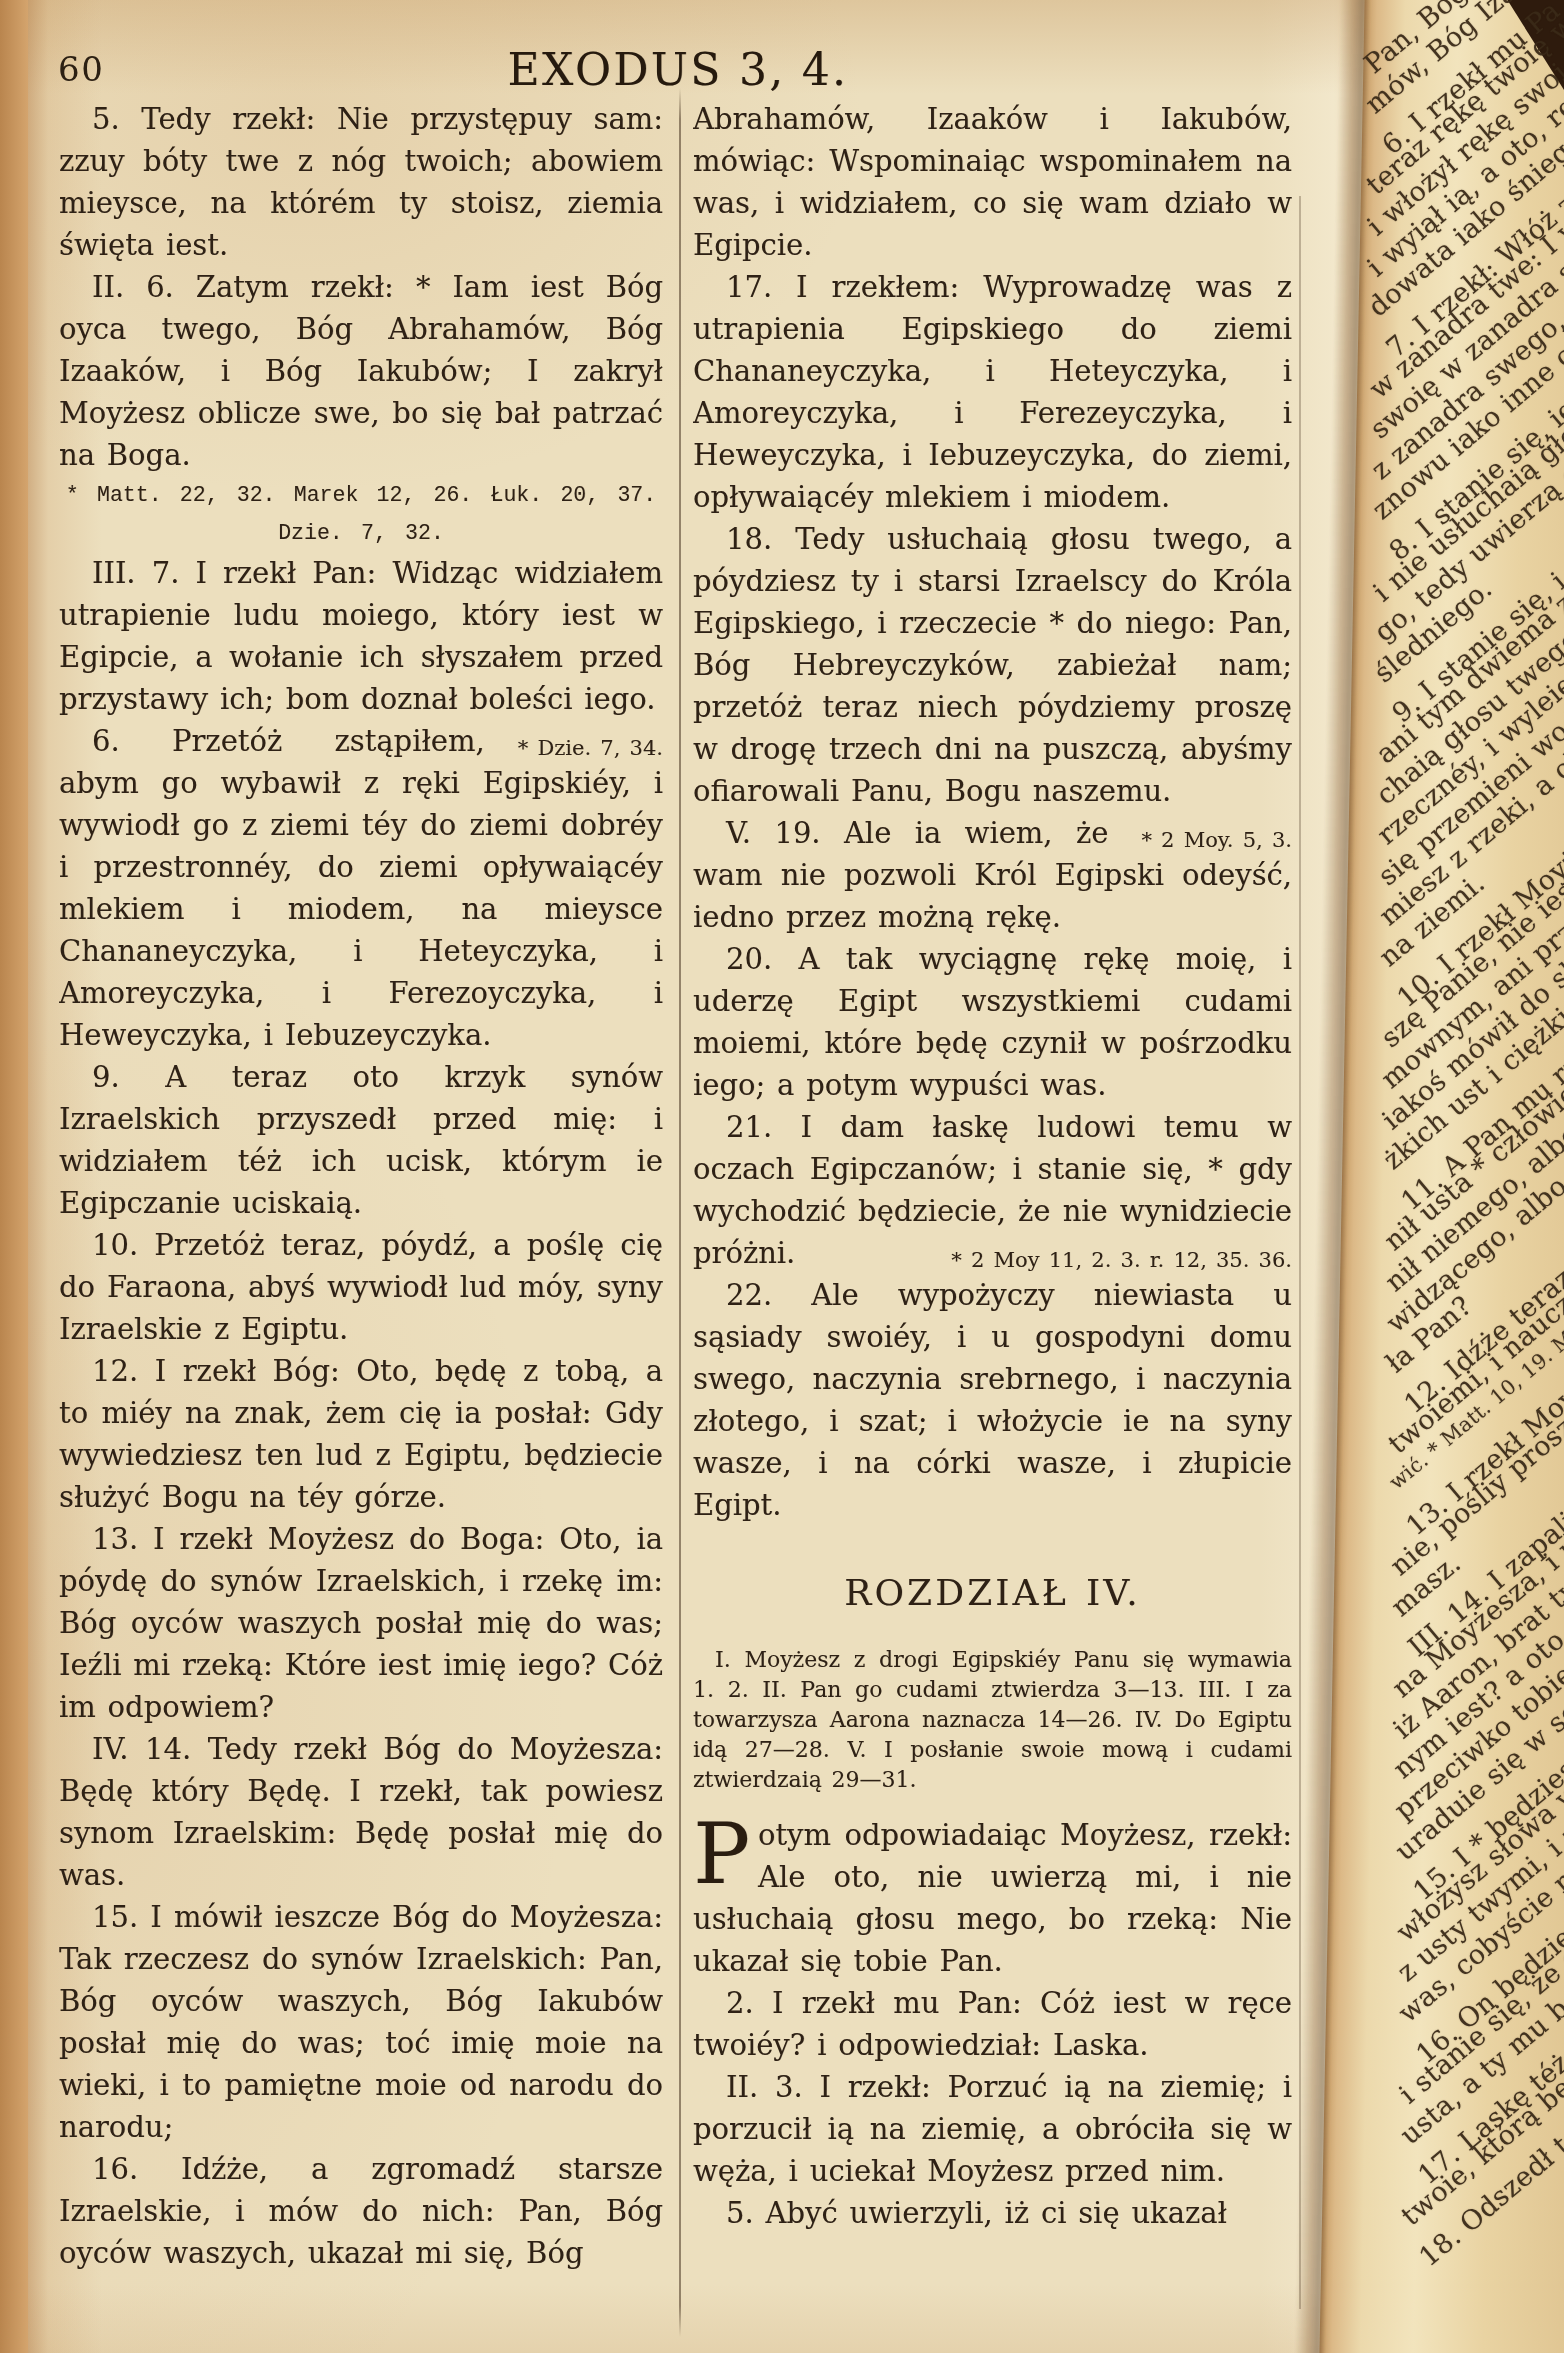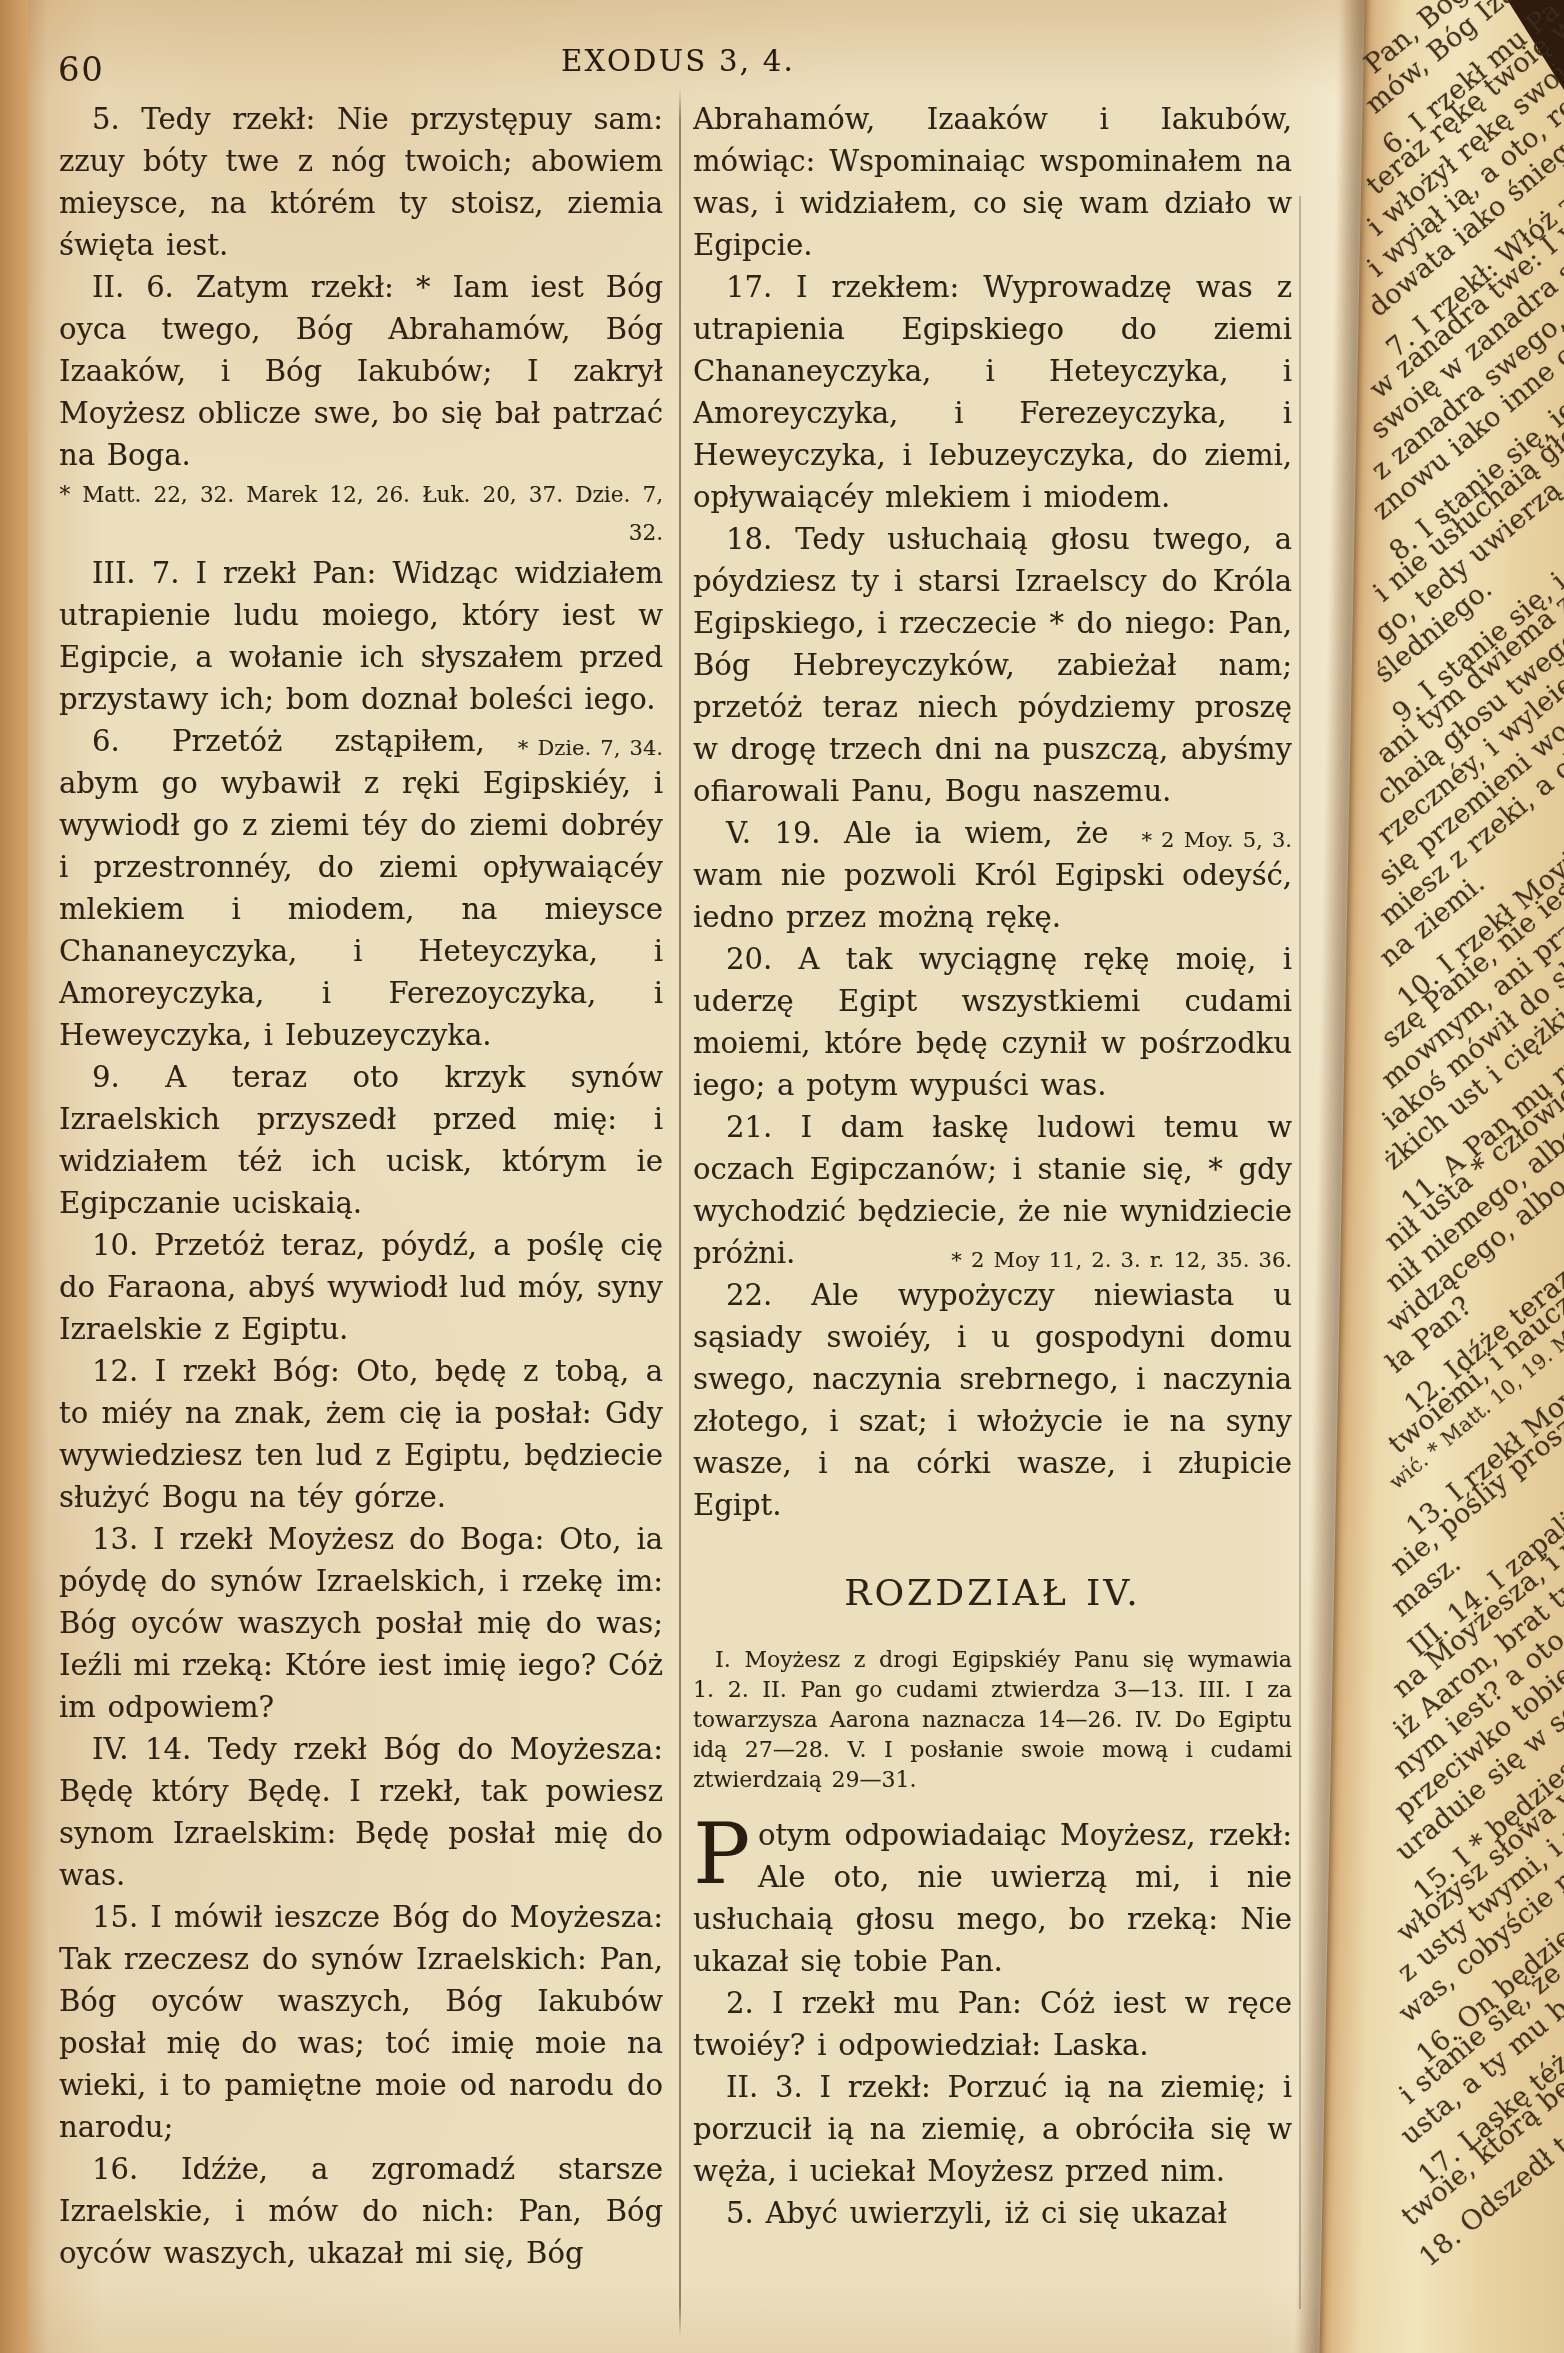--- a/index.html
+++ b/index.html
@@ -38,21 +38,21 @@
     background:#2e1b0d;clip-path:polygon(30% 0,100% 0,100% 100%);
     filter:blur(3.1px);z-index:5;
   }
   
   .page-number{
     position:absolute;left:58px;top:49px;font-size:34px;color:#2c2013;
     letter-spacing:1.6px;z-index:6;
   }
   .running-header{
     position:absolute;left:55px;top:44px;width:1246px;text-align:center;
-    font-size:29px;letter-spacing:2.3px;color:#261a0e;z-index:6;
+    font-size:44px;letter-spacing:2.3px;color:#261a0e;z-index:6;
     text-shadow:0.4px 0.4px 0 rgba(38,26,14,.3);
   }
   
   .column{
     position:absolute;top:86px;height:2261px;overflow:hidden;
     font-size:29px;line-height:42px;color:#2e2115;text-align:justify;
     word-spacing:.09em;z-index:6;
     text-shadow:0.4px 0.4px 0 rgba(46,33,21,.22);
     margin-top:12px;
   }
@@ -61,21 +61,21 @@
   .divider{
     position:absolute;left:679px;top:88px;width:1.6px;height:2249px;z-index:6;
     background:linear-gradient(180deg, rgba(60,40,22,0) 0, rgba(60,40,22,.5) 31px, rgba(60,40,22,.5) calc(100% - 31px), rgba(60,40,22,0) 100%);
   }
   .right-rule{
     position:absolute;left:1299px;top:196px;width:1.6px;height:2113px;z-index:6;
     background:rgba(60,40,22,.28);
   }
   .para{margin:0;text-indent:33px;}
   .para.noindent{text-indent:0;}
-  .para.ref{text-indent:0;text-align:right;font-size:21.5px;line-height:38px;word-spacing:.25em;}
+  .para.ref{text-indent:0;text-align:center;font-size:21.5px;line-height:38px;word-spacing:.25em;font-family:Liberation Mono, monospace;}
   .para.heading{text-indent:0;text-align:center;font-size:36px;letter-spacing:3.1px;
     margin-top:44px;margin-bottom:30px;line-height:45px;}
   .para.summary{font-size:22px;line-height:30px;text-indent:22px;margin-bottom:19px;word-spacing:.12em;}
   .para.dropcap{text-indent:0;}
   .cap{float:left;font-size:85px;line-height:69px;padding:4.7px 7.8px 0 0;color:#2a1d10;}
   .vref{float:right;font-size:21px;letter-spacing:0;word-spacing:.12em;transform:translateY(7px);}
   
   #edge-layer{position:absolute;inset:0;z-index:7;pointer-events:none;}
   .edge-line{
     position:absolute;white-space:nowrap;

